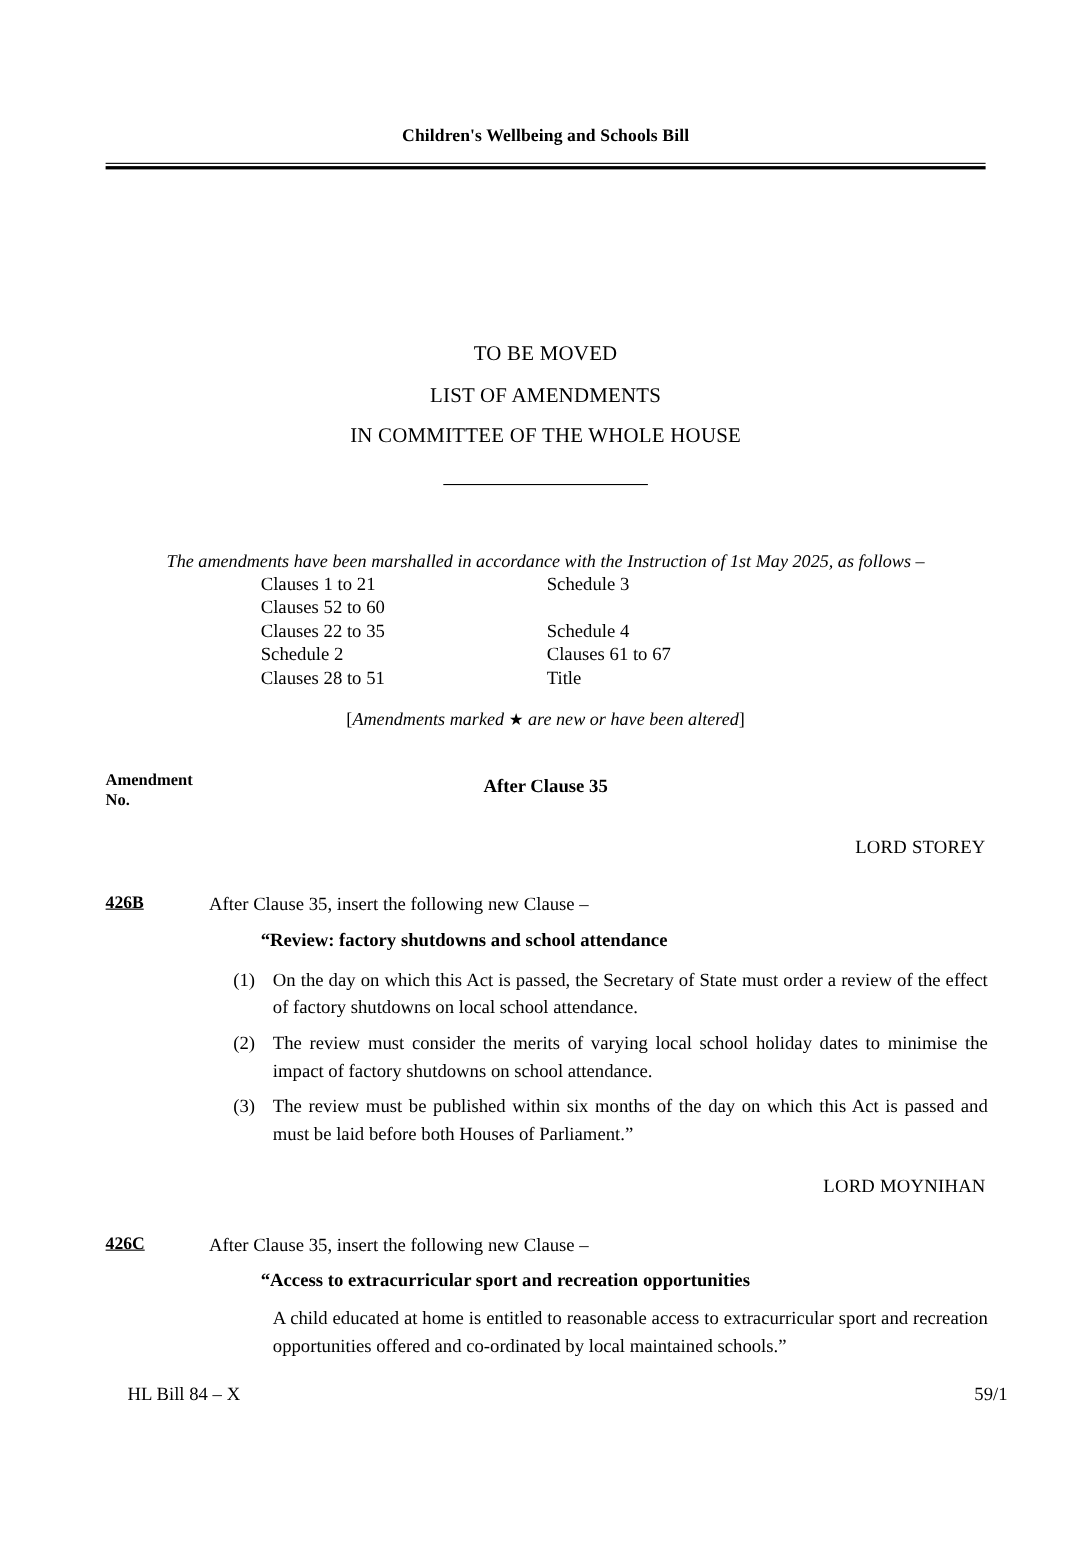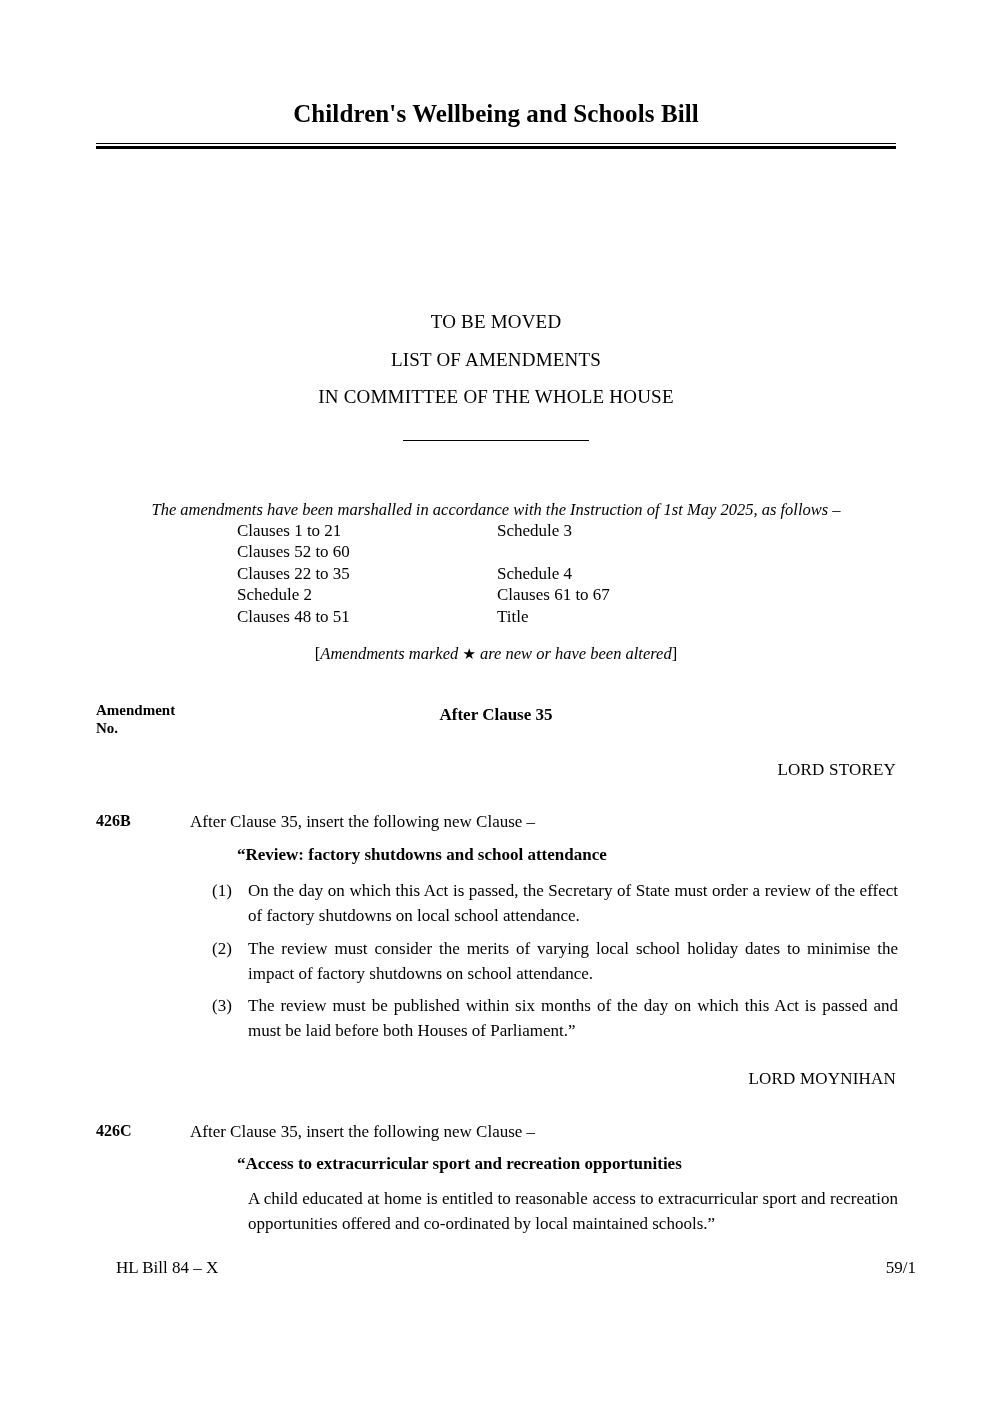--- a/index.html
+++ b/index.html
@@ -22,23 +22,23 @@
   }
 
   
   .title-block {
     position: absolute;
     left: 96px;
     top: 100px;
     width: 800px;
   }
   .doc-title {
-    margin: 0;
-    text-align: center;
-    font-size: 25px;
+    margin: 15px;
+    text-align: center;
+    font-size: 16px;
     font-weight: bold;
     letter-spacing: 0.1px;
     line-height: 1.15;
   }
   .rule-double {
     margin-top: 14px;
     width: 100%;
   }
   .rule-double .r-thin {
     height: 1px;
@@ -155,20 +155,21 @@
     left: 96px;
     text-align: right;
     font-size: 17px;
     letter-spacing: 0.2px;
   }
   .amend-num {
     position: absolute;
     left: 96px;
     font-size: 16px;
     font-weight: bold;
+    text-decoration: underline;
   }
   .amend-lead {
     position: absolute;
     left: 190px;
     font-size: 17px;
   }
   .clause-title {
     position: absolute;
     left: 237px;
     width: 661px;
@@ -250,21 +251,21 @@
     </div>
     <div class="clause-row">
       <div class="clause-col-left">Clauses 22 to 35</div>
       <div class="clause-col-right">Schedule 4</div>
     </div>
     <div class="clause-row">
       <div class="clause-col-left">Schedule 2</div>
       <div class="clause-col-right">Clauses 61 to 67</div>
     </div>
     <div class="clause-row">
-      <div class="clause-col-left">Clauses 48 to 51</div>
+      <div class="clause-col-left">Clauses 28 to 51</div>
       <div class="clause-col-right">Title</div>
     </div>
   </div>
 
   <div class="marked-note">
     <span class="brk">[</span><span class="ital">Amendments marked </span><span class="star">★</span><span class="ital"> are new or have been altered</span><span class="brk">]</span>
   </div>
 
   <div class="amendment-no-label">
     <div>Amendment</div>

